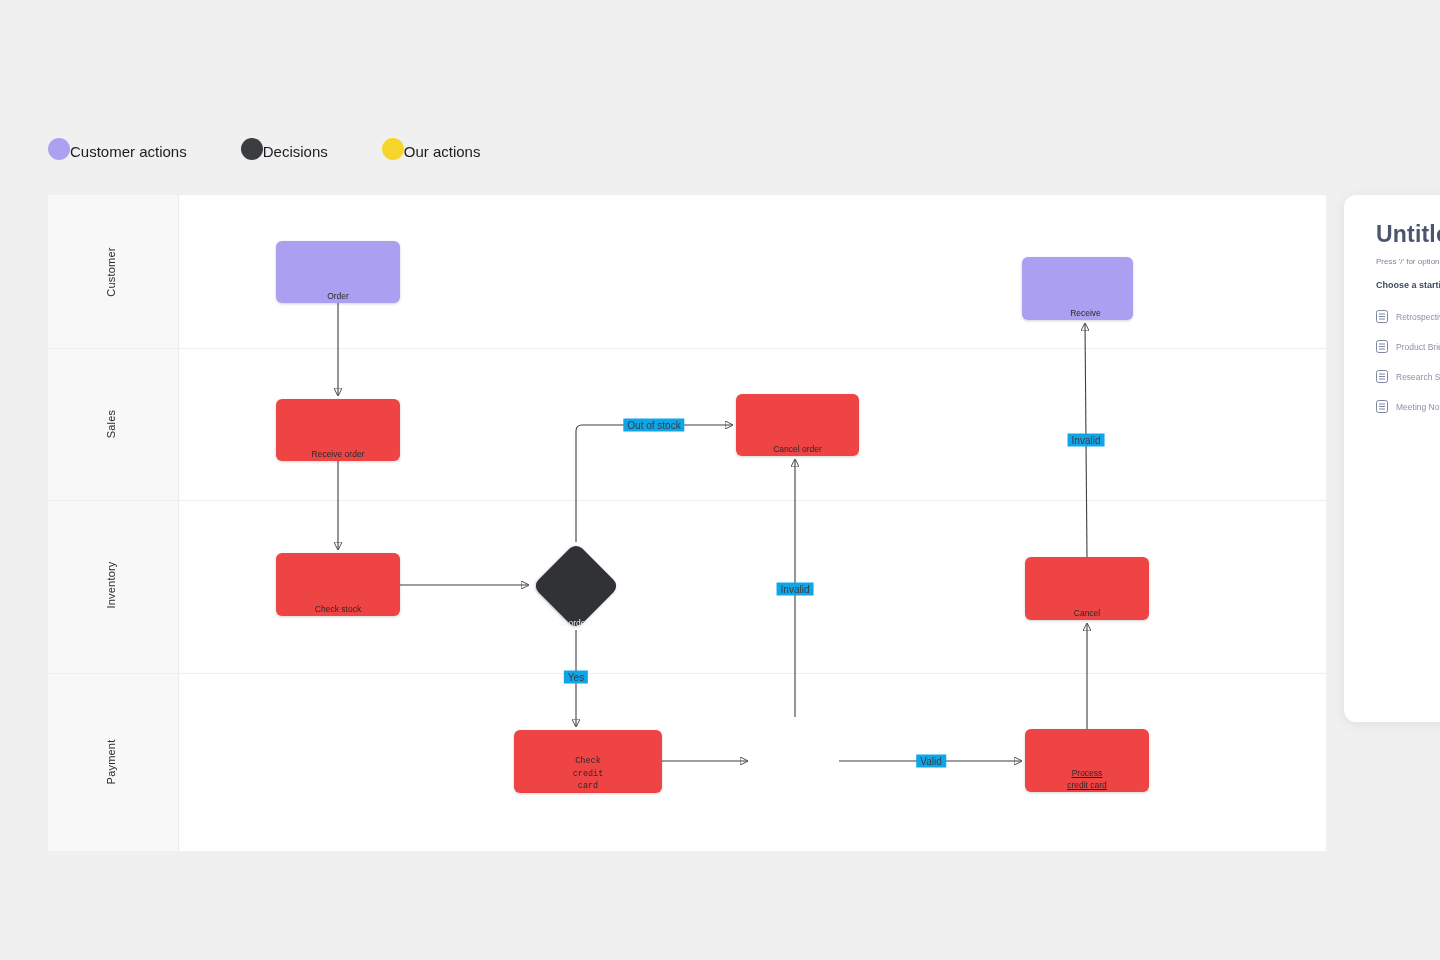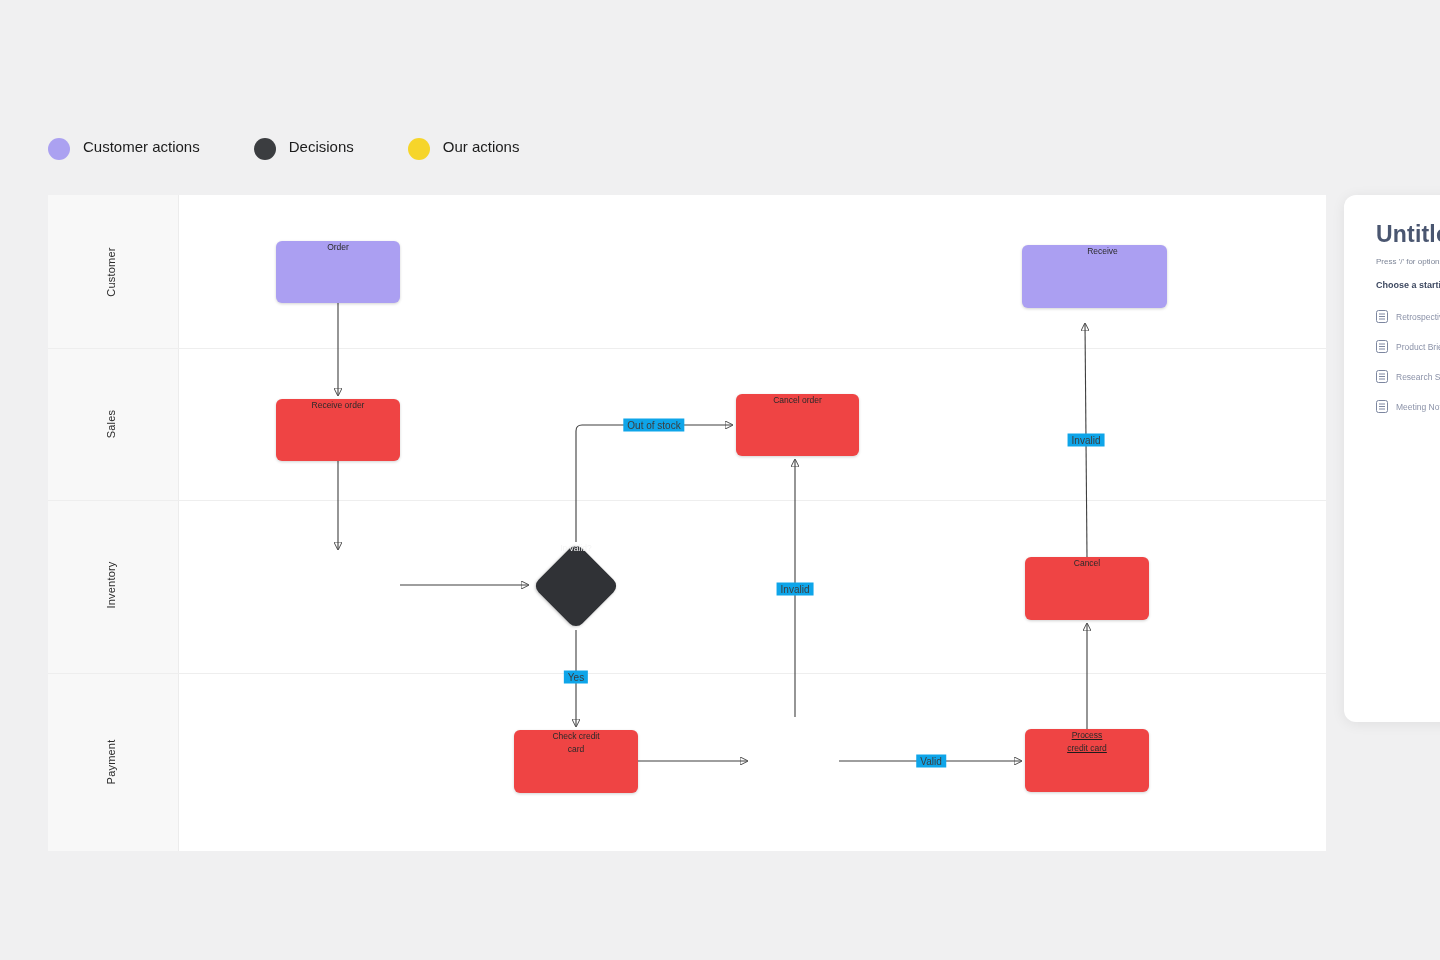--- a/index.html
+++ b/index.html
@@ -6,21 +6,21 @@
   html,body { width:1440px; height:960px; overflow:hidden; }
   body {
     position:relative;
     background:#f0f0f1;
     font-family:"Liberation Sans", sans-serif;
     color:#1c1c1c;
   }
 
   
   .legend { position:absolute; left:48px; top:138px; display:flex; align-items:center; gap:54px; }
-  .legend-item { display:flex; align-items:flex-start; gap:13px; }
+  .legend-item { display:flex; align-items:flex-end; }
   .legend-swatch { width:22px; height:22px; border-radius:50%; }
   .legend-swatch.customer { background:#aba1f1; }
   .legend-swatch.decision { background:#3b3d40; }
   .legend-swatch.action   { background:#f6d52a; }
   .legend-label { font-size:15px; color:#1c1c1c; }
 
   
   .canvas {
     position:absolute; left:48px; top:195px; width:1278px; height:656px;
     background:#ffffff;
@@ -37,21 +37,21 @@
 
   .edges { position:absolute; inset:0; width:1278px; height:656px; }
   .edges path { stroke:#3f3f3f; stroke-width:1.1; fill:none; }
 
   .edge-label {
     position:absolute; transform:translate(-50%,-50%);
     background:#0ea5e9; padding:1px 4px; font-size:10px; color:#3c3c3c; white-space:nowrap;
   }
 
   .node {
-    position:absolute; display:flex; align-items:flex-start; justify-content:center;
+    position:absolute; display:flex; align-items:flex-end; justify-content:center;
     text-align:center; border-radius:6px;
     box-shadow:0 1px 3px rgba(0,0,0,0.18);
   }
   .node .node-label { font-size:8.5px; line-height:1.5; color:#2a2a2a; }
   .node.customer { background:#ab9ff2; }
   .node.action   { background:#ef4444; }
   .node.diamond  { background:transparent; box-shadow:none; border-radius:0; }
   .diamond-shape {
     position:absolute; inset:13px; background:#303236; border-radius:9px;
     transform:rotate(45deg); box-shadow:0 1px 3px rgba(0,0,0,0.25);
@@ -124,37 +124,40 @@
 
   <span class="edge-label" style="left:606px; top:230px;">Out of stock</span>
   <span class="edge-label" style="left:528px; top:482px;">Yes</span>
   <span class="edge-label" style="left:747px; top:394px;">Invalid</span>
   <span class="edge-label" style="left:883px; top:566px;">Valid</span>
   <span class="edge-label" style="left:1038px; top:245px;">Invalid</span>
 
   <div class="node customer" style="left:228px; top:46px; width:124px; height:62px;">
     <span class="node-label">Order</span>
   </div>
-  <div class="node customer" style="left:974px; top:50px; width:145px; height:63px;padding-left:16px;">
+  <div class="node customer" style="left:974px; top:62px; width:111px; height:63px;padding-left:16px;">
     <span class="node-label">Receive</span>
   </div>
   <div class="node action" style="left:228px; top:204px; width:124px; height:62px;">
     <span class="node-label">Receive order</span>
   </div>
   <div class="node action" style="left:688px; top:199px; width:123px; height:62px;">
     <span class="node-label">Cancel order</span>
   </div>
+  <div class="node action" style="left:228px; top:358px; width:124px; height:63px;">
+    <span class="node-label">Check stock</span>
+  </div>
   <div class="node diamond" style="left:484px; top:347px; width:88px; height:88px;">
     <div class="diamond-shape"></div>
-    <span class="node-label">In valid?</span>
+    <span class="node-label">In order?</span>
   </div>
   <div class="node action" style="left:977px; top:362px; width:124px; height:63px;">
     <span class="node-label">Cancel</span>
   </div>
-  <div class="node action" style="left:466px; top:535px; width:124px; height:63px;">
+  <div class="node action" style="left:466px; top:535px; width:148px; height:63px;font-family:Liberation Mono, monospace;">
     <span class="node-label wrap-narrow">Check credit card</span>
   </div>
   <div class="node action" style="left:977px; top:534px; width:124px; height:63px;text-decoration:underline;">
     <span class="node-label wrap-narrow">Process credit card</span>
   </div>
 
 </div>
 
 <div class="side-panel">
   <div class="panel-title">Untitled</div>

